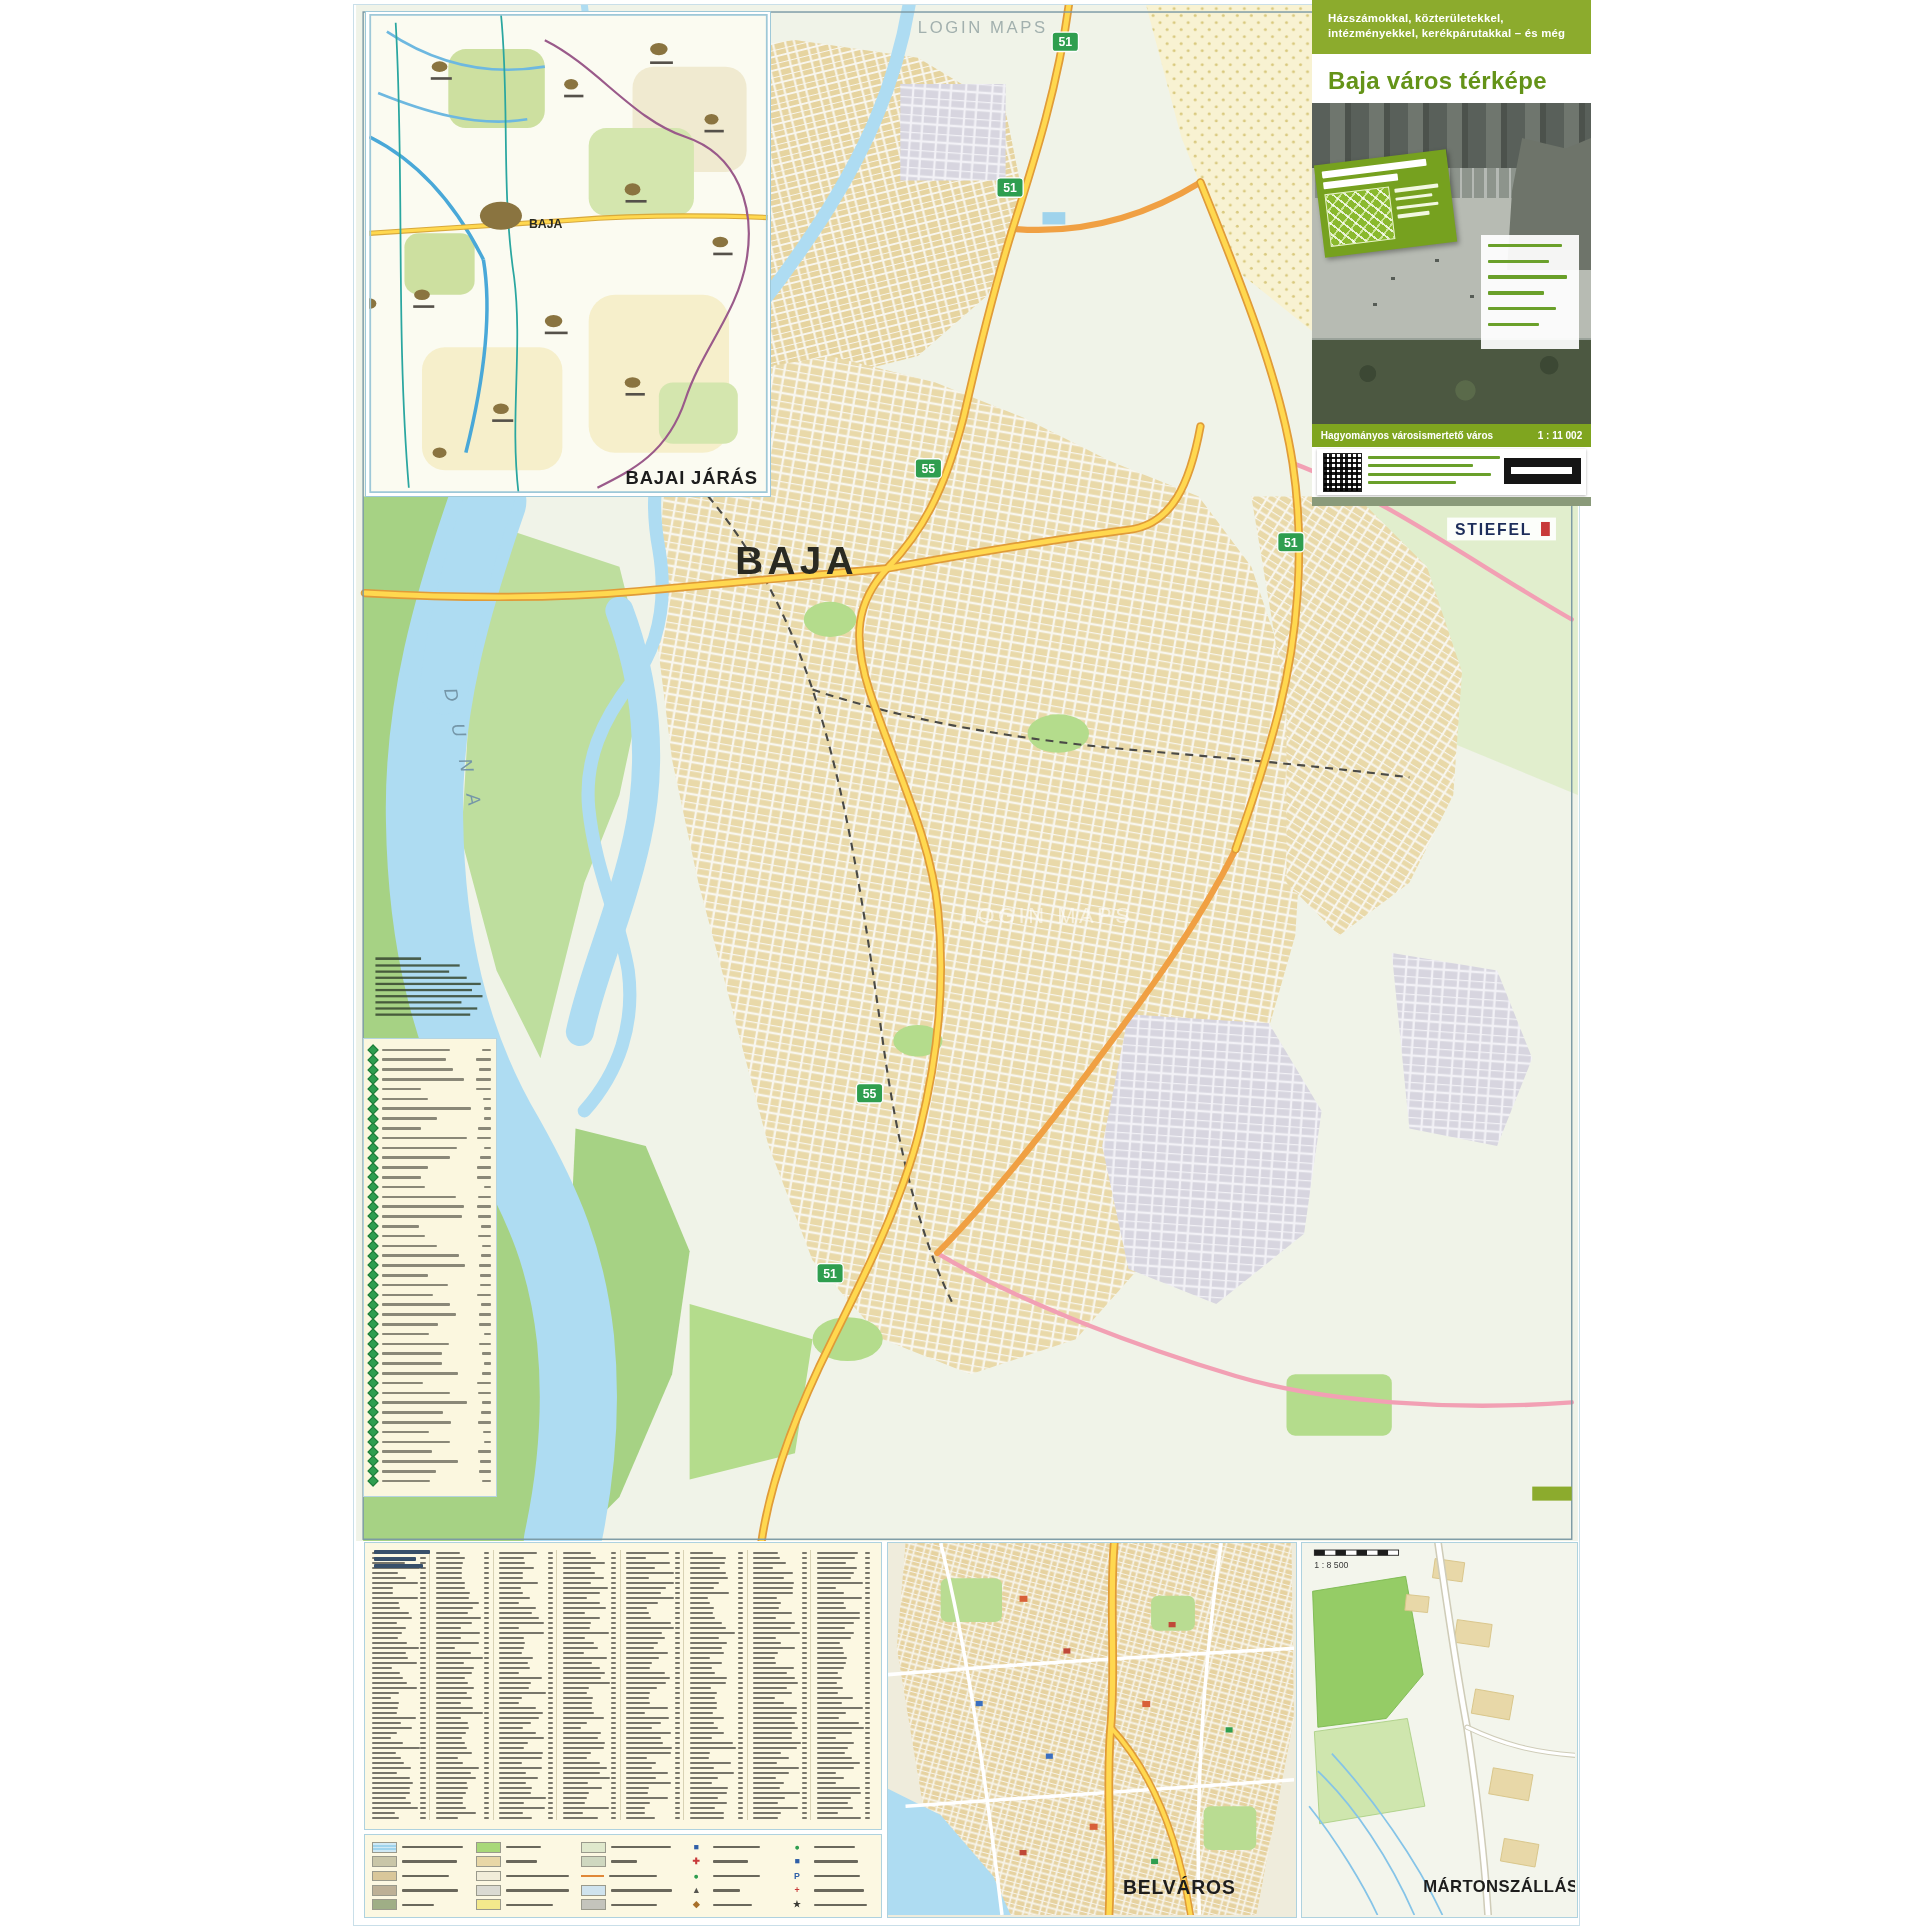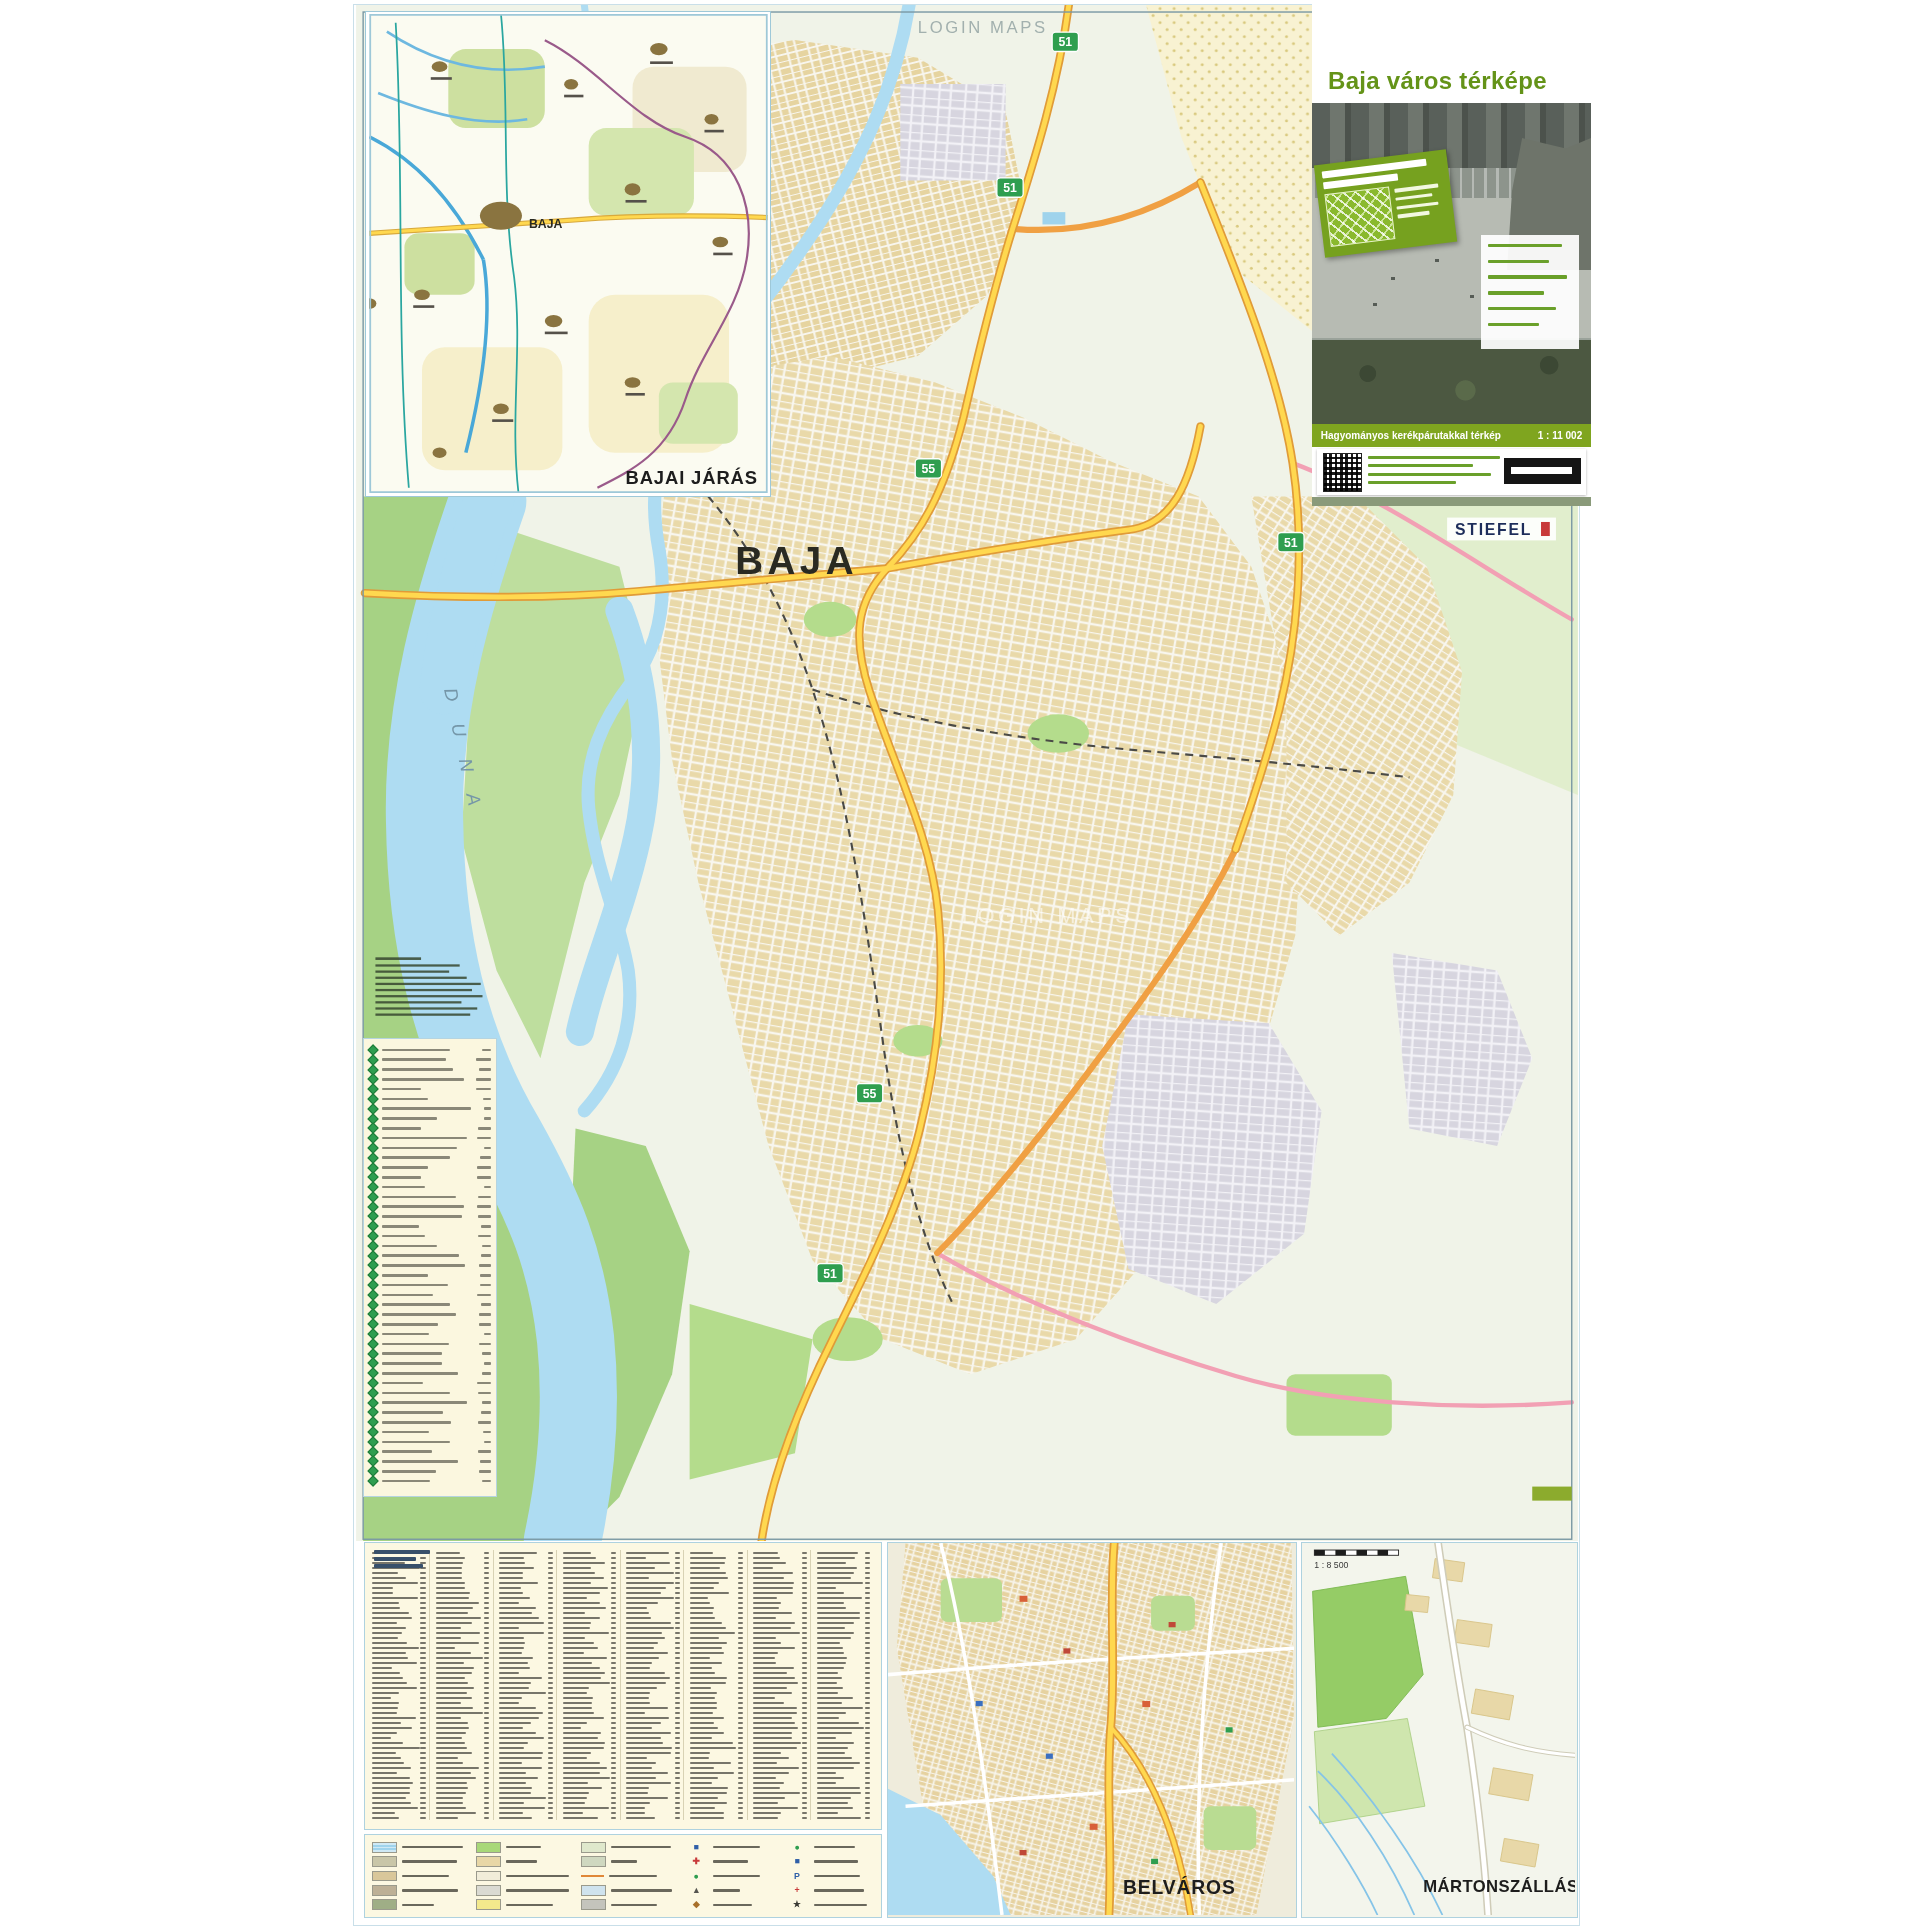--- a/index.html
+++ b/index.html
@@ -532,20 +532,24 @@
         <rect x="292" y="432" width="22" height="3"></rect>
           <rect x="140" y="462" width="24" height="3"></rect>
       </g>
       <text x="182" y="244" font-size="14" font-weight="bold" fill="#2a2a22">BAJA</text>
       <text x="292" y="536" font-size="21" font-weight="bold" letter-spacing="1" fill="#1d1d1d">BAJAI JÁRÁS</text>
       <rect x="1" y="1" width="452" height="544" fill="none" stroke="#9ec8d8" stroke-width="2"></rect>
     </svg>
   </div>
 
   <div id="title-panel" class="abs">
+    <div id="tp-header">
+      <div class="h-line">Házszámokkal, közterületekkel,</div>
+      <div class="h-line">intézményekkel, kerékpárutakkal – és még</div>
+    </div>
     <div id="tp-title">Baja város térképe</div>
     <div id="tp-photo">
       <div class="roofband"></div>
       <div class="facadeband"></div>
       <div class="plaza">
         <i style="left:35px;top:53px;"></i>
           <i style="left:79px;top:79px;"></i>
           <i style="left:123px;top:61px;"></i>
         <i style="left:61px;top:105px;"></i>
           <i style="left:158px;top:97px;"></i>
@@ -568,21 +572,21 @@
         <div class="li" style="width:74px;"></div>
           <div class="li" style="width:61px;"></div>
         <div class="li" style="width:79px;"></div>
           <div class="li" style="width:56px;"></div>
         <div class="li" style="width:68px;"></div>
           <div class="li" style="width:51px;"></div>
       </div>
     </div>
     <div id="tp-scalestrip">
       <span class="right">1 : 11 002</span>
-      <span>Hagyományos kerékpárutakkal térkép</span>
+      <span>Hagyományos városismertető város</span>
     </div>
     <div id="tp-infobox">
       <div class="qr"></div>
       <div class="info-lines">
         <div class="il" style="width:132px;"></div>
           <div class="il" style="width:105px;"></div>
         <div class="il" style="width:123px;"></div>
           <div class="il" style="width:88px;"></div>
       </div>
       <div class="logo-black">

